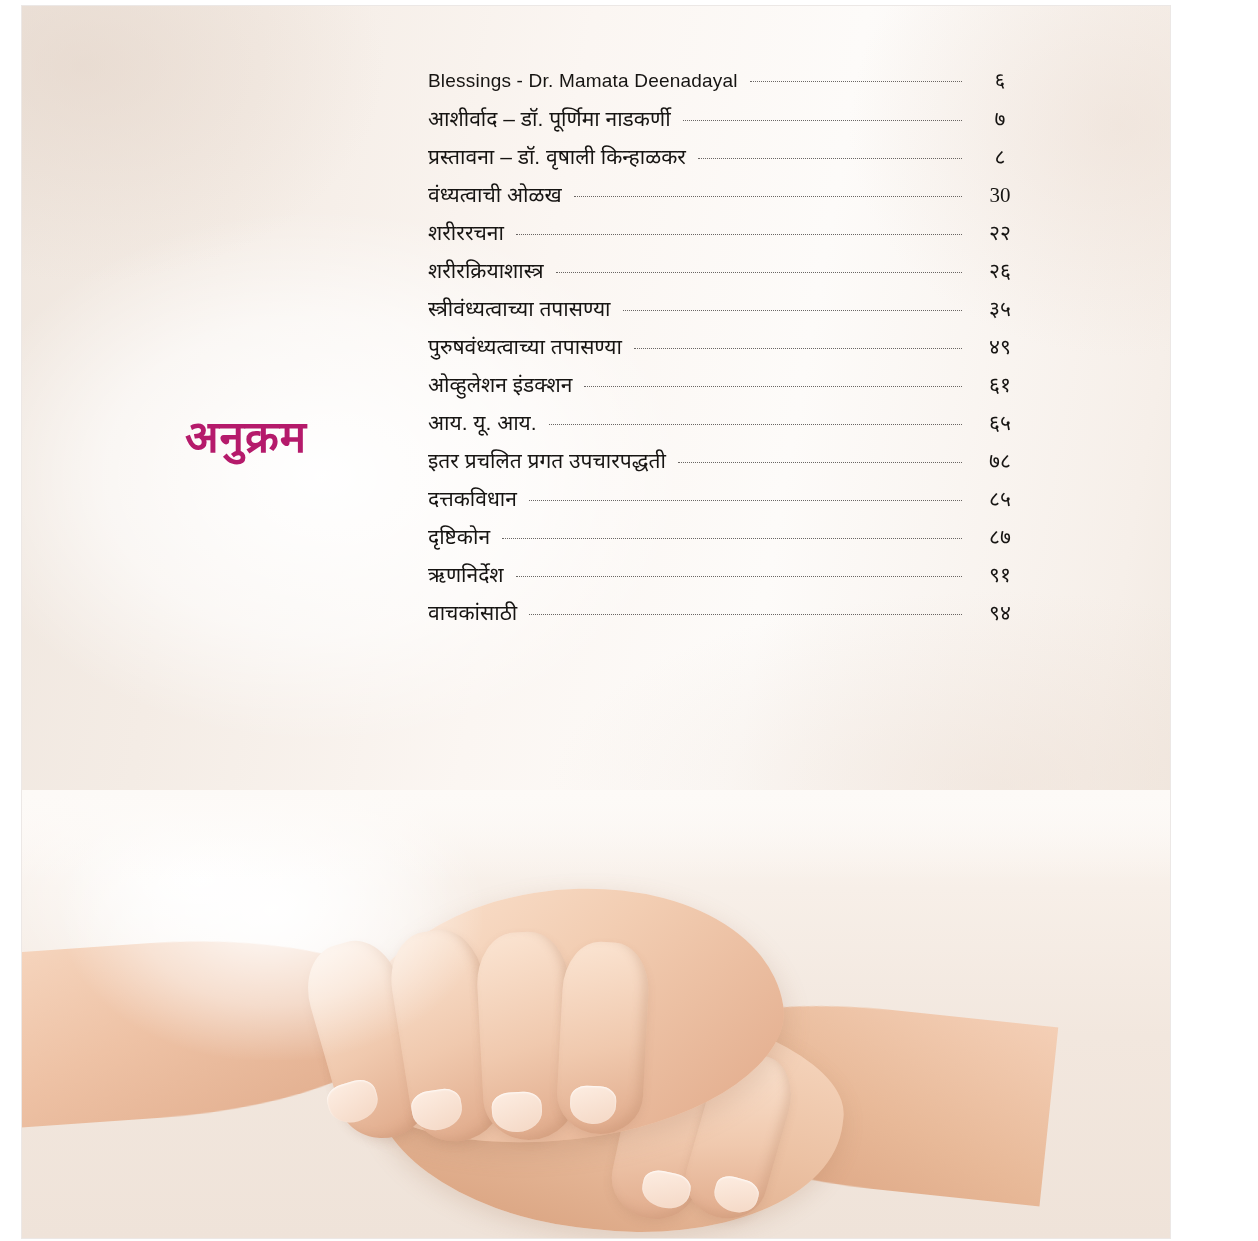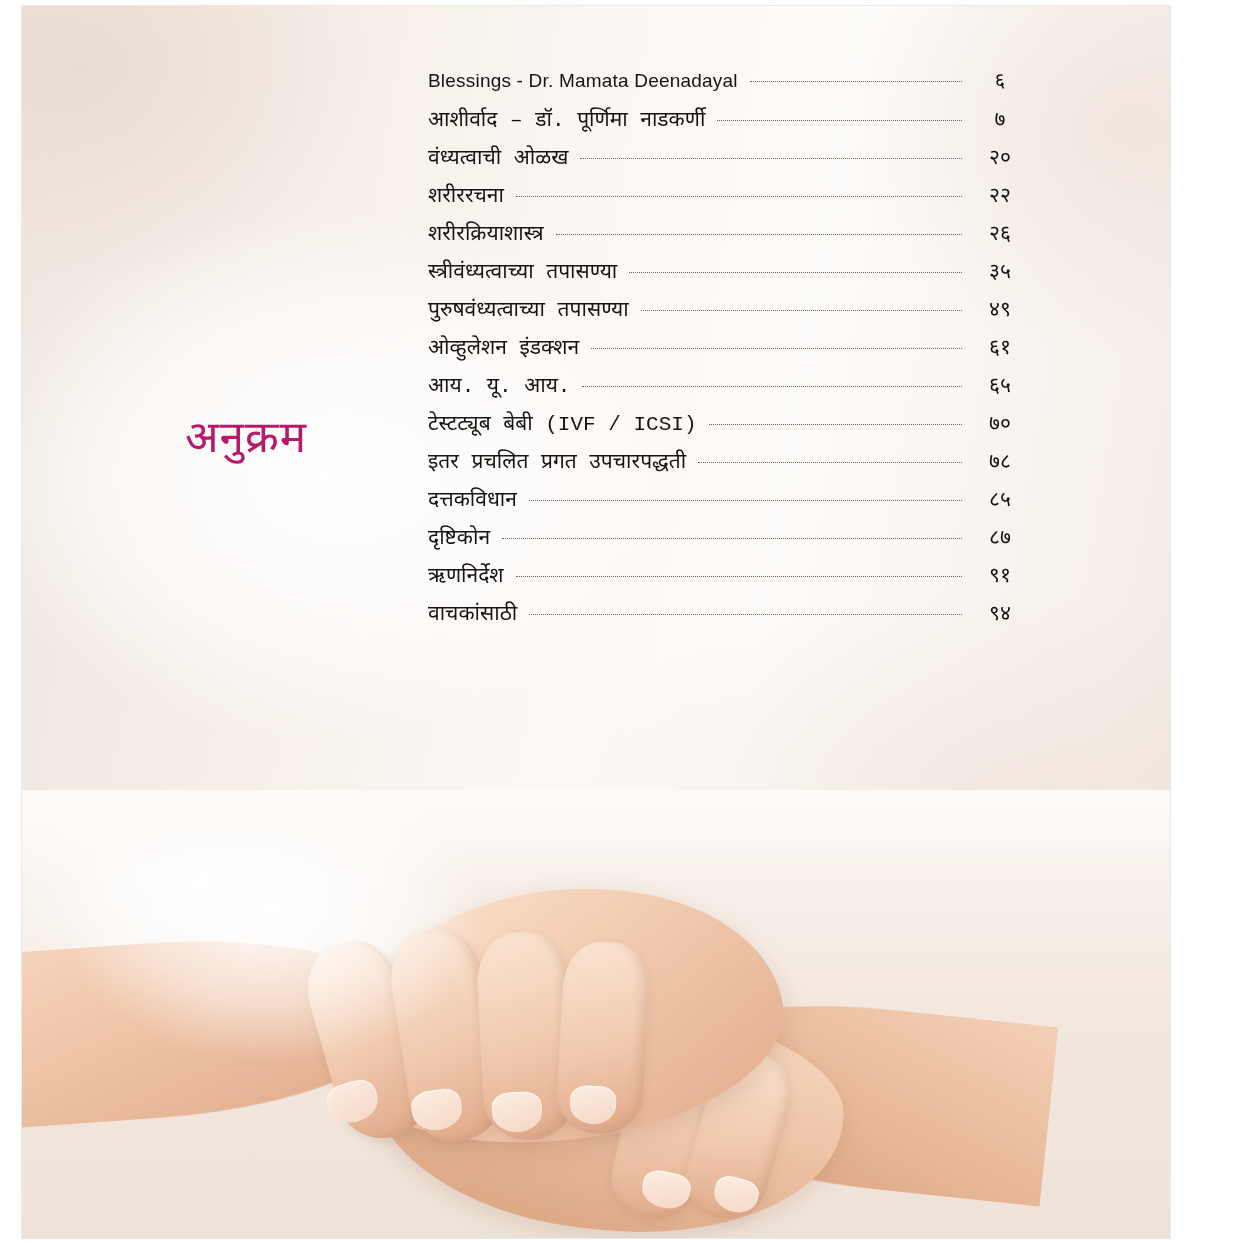--- a/index.html
+++ b/index.html
@@ -138,41 +138,41 @@
     pointer-events: none;
   }
 
   
   #heading {
     position: absolute;
     left: 185px;
     top: 405px;
     font-family: "Liberation Serif", serif;
     font-size: 44px;
-    font-weight: normal;
+    font-weight: bold;
     letter-spacing: 1px;
     color: #b51a6b;
     text-shadow: 0 1px 0 rgba(255,255,255,0.5);
   }
 
   
   #toc {
     position: absolute;
     left: 428px;
     top: 66px;
     width: 600px;
   }
   .toc-row {
     display: flex;
     align-items: baseline;
     height: 38px;
     color: #1d1b1a;
   }
   .toc-title {
-    font-family: Liberation Mono, monospace;
+    font-family: Liberation Sans, sans-serif;
     font-size: 21px;
     white-space: nowrap;
     color: #161412;
   }
   .toc-row.latin .toc-title {
     font-family: "Liberation Sans", sans-serif;
     font-size: 19px;
     letter-spacing: 0.2px;
   }
   .toc-dots {
@@ -235,23 +235,28 @@
         <span class="toc-title">Blessings -  Dr. Mamata Deenadayal</span>
         <span class="toc-dots"></span>
         <span class="toc-page">६</span>
       </div>
       <div class="toc-row">
         <span class="toc-title">आशीर्वाद – डॉ. पूर्णिमा नाडकर्णी</span>
         <span class="toc-dots"></span>
         <span class="toc-page">७</span>
       </div>
       <div class="toc-row">
+        <span class="toc-title">प्रस्तावना – डॉ. वृषाली किन्हाळकर</span>
+        <span class="toc-dots"></span>
+        <span class="toc-page">८</span>
+      </div>
+      <div class="toc-row">
         <span class="toc-title">वंध्यत्वाची ओळख</span>
         <span class="toc-dots"></span>
-        <span class="toc-page">२०</span>
+        <span class="toc-page">30</span>
       </div>
       <div class="toc-row">
         <span class="toc-title">शरीररचना</span>
         <span class="toc-dots"></span>
         <span class="toc-page">२२</span>
       </div>
       <div class="toc-row">
         <span class="toc-title">शरीरक्रियाशास्त्र</span>
         <span class="toc-dots"></span>
         <span class="toc-page">२६</span>
@@ -270,25 +275,20 @@
         <span class="toc-title">ओव्हुलेशन इंडक्शन</span>
         <span class="toc-dots"></span>
         <span class="toc-page">६१</span>
       </div>
       <div class="toc-row">
         <span class="toc-title">आय. यू. आय.</span>
         <span class="toc-dots"></span>
         <span class="toc-page">६५</span>
       </div>
       <div class="toc-row">
-        <span class="toc-title">टेस्टट्यूब बेबी (IVF / ICSI)</span>
-        <span class="toc-dots"></span>
-        <span class="toc-page">७०</span>
-      </div>
-      <div class="toc-row">
         <span class="toc-title">इतर प्रचलित प्रगत उपचारपद्धती</span>
         <span class="toc-dots"></span>
         <span class="toc-page">७८</span>
       </div>
       <div class="toc-row">
         <span class="toc-title">दत्तकविधान</span>
         <span class="toc-dots"></span>
         <span class="toc-page">८५</span>
       </div>
       <div class="toc-row">

